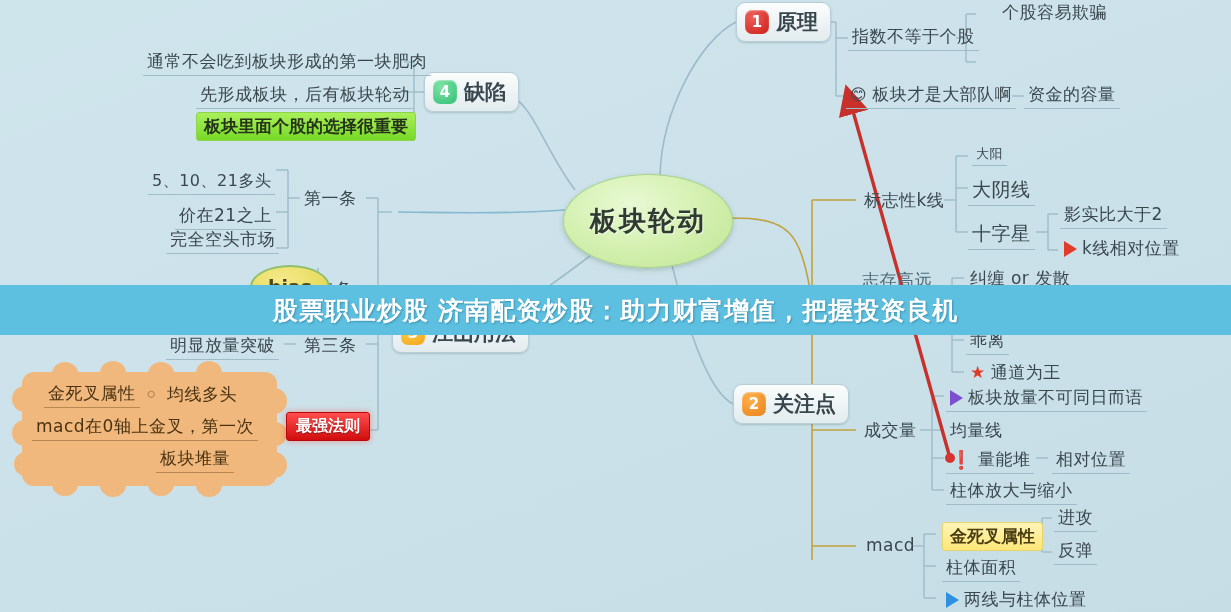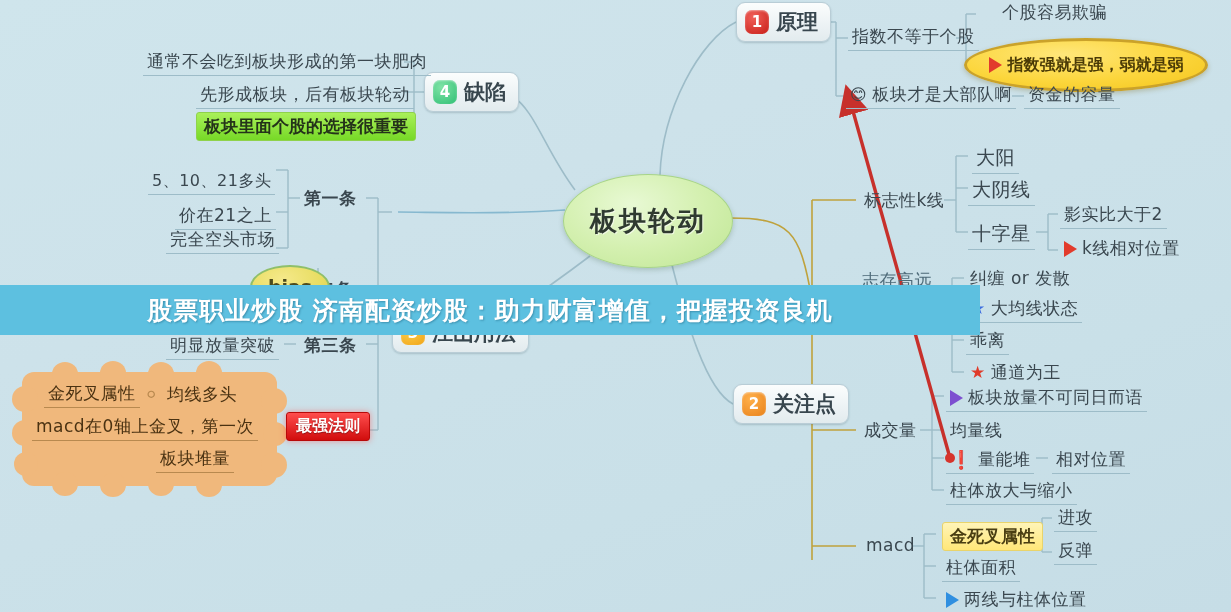--- a/index.html
+++ b/index.html
@@ -14,21 +14,21 @@
   svg.wires{position:absolute;left:0;top:0;width:1231px;height:612px;pointer-events:none;}
   .node{position:absolute;white-space:nowrap;color:#3c4a52;}
 
   
   .leaf{
     font-size:17px;color:#3a474f;letter-spacing:.5px;
     padding:1px 4px 2px 4px;
     border-bottom:1px solid #9dbcc8;
   }
   .leaf.nb{border-bottom:none;}
-  .leaf.bold{font-weight:bold;}
+  .leaf.bold{font-weight:normal;}
 
   
   .card{
     background:linear-gradient(180deg,#fbfdfd 0%,#edf3f5 55%,#e2ebee 100%);
     border:1px solid #b9cdd6;border-radius:9px;
     padding:5px 12px 5px 8px;
     display:flex;align-items:center;gap:7px;
     box-shadow:0 1px 2px rgba(60,90,100,.25);
   }
   .card .ttl{font-size:21px;font-weight:bold;color:#38464e;}
@@ -105,21 +105,21 @@
        border-top:8px solid transparent;border-bottom:8px solid transparent;}
   .tri.purple{border-left-color:#7d4fd0;}
   .tri.blue{border-left-color:#2f8fe0;}
   .star{font-size:17px;line-height:1;}
   .emoji{font-size:16px;line-height:1;}
   .excl{color:#7a4fd8;font-weight:bold;font-size:18px;line-height:1;}
   .row{display:flex;align-items:center;gap:5px;}
 
   
   #banner{
-    position:absolute;left:0;top:285px;width:980px;height:50px;
+    position:absolute;left:0;top:285px;width:1231px;height:50px;
     background:#5dc0e0;display:flex;align-items:center;justify-content:center;
   }
   #banner span{
     color:#ffffff;font-size:25px;font-weight:bold;letter-spacing:1px;
     text-shadow:1px 1px 2px rgba(0,60,90,.35);
   }
 </style>
 </head>
 <body>
 
@@ -260,24 +260,20 @@
   <div class="node leaf" style="left:196px;top:82px;">先形成板块，后有板块轮动</div>
   <div class="node leaf" style="left:143px;top:49px;">通常不会吃到板块形成的第一块肥肉</div>
   <div class="node hl-green" style="position:absolute;left:196px;top:112px;">板块里面个股的选择很重要</div>
 
   <div class="node card" style="left:736px;top:2px;">
     <span class="badge red">1</span>
     <span class="ttl">原理</span>
   </div>
   <div class="node leaf" style="left:848px;top:24px;">指数不等于个股</div>
   <div class="node leaf nb" style="left:998px;top:0px;">个股容易欺骗</div>
-  <div class="node ell" id="idx-strong">
-    <span class="tri"></span>
-    <span>指数强就是强，弱就是弱</span>
-  </div>
   <div class="node leaf row" style="left:846px;top:82px;">
     <span class="emoji">😊</span>
     <span>板块才是大部队啊</span>
   </div>
   <div class="node leaf" style="left:1024px;top:82px;">资金的容量</div>
 
   <div class="node card" style="left:392px;top:313px;">
     <span class="badge yellow">3</span>
     <span class="ttl">江山用法</span>
   </div>
@@ -317,21 +313,21 @@
   <div class="node row" style="left:44px;top:381px;">
     <span class="leaf" style="border-color:#b8894f;color:#4a3212;">金死叉属性</span>
     <span style="color:#b8894f;">⚪</span>
     <span class="leaf nb" style="color:#4a3212;">均线多头</span>
   </div>
   <div class="node leaf" style="left:32px;top:414px;border-color:#b8894f;color:#4a3212;">macd在0轴上金叉，第一次</div>
   <div class="node leaf" style="left:156px;top:446px;border-color:#b8894f;color:#4a3212;">板块堆量</div>
   <div class="node hl-red" style="position:absolute;left:286px;top:412px;">最强法则</div>
 
   <div class="node leaf nb" style="left:860px;top:188px;">标志性k线</div>
-  <div class="node leaf" style="left:972px;top:144px;font-size:19px;">大阳</div>
+  <div class="node leaf" style="left:972px;top:144px;font-size:13px;">大阳</div>
   <div class="node leaf" style="left:968px;top:176px;font-size:19px;">大阴线</div>
   <div class="node leaf" style="left:968px;top:220px;font-size:19px;">十字星</div>
   <div class="node leaf" style="left:1060px;top:202px;">影实比大于2</div>
   <div class="node leaf nb row" style="left:1060px;top:236px;">
     <span class="tri"></span>
     <span>k线相对位置</span>
   </div>
 
   <div class="node leaf nb" style="left:858px;top:268px;color:#4d6a78;">志存高远</div>
   <div class="node leaf nb" style="left:858px;top:296px;">均线状态</div>

